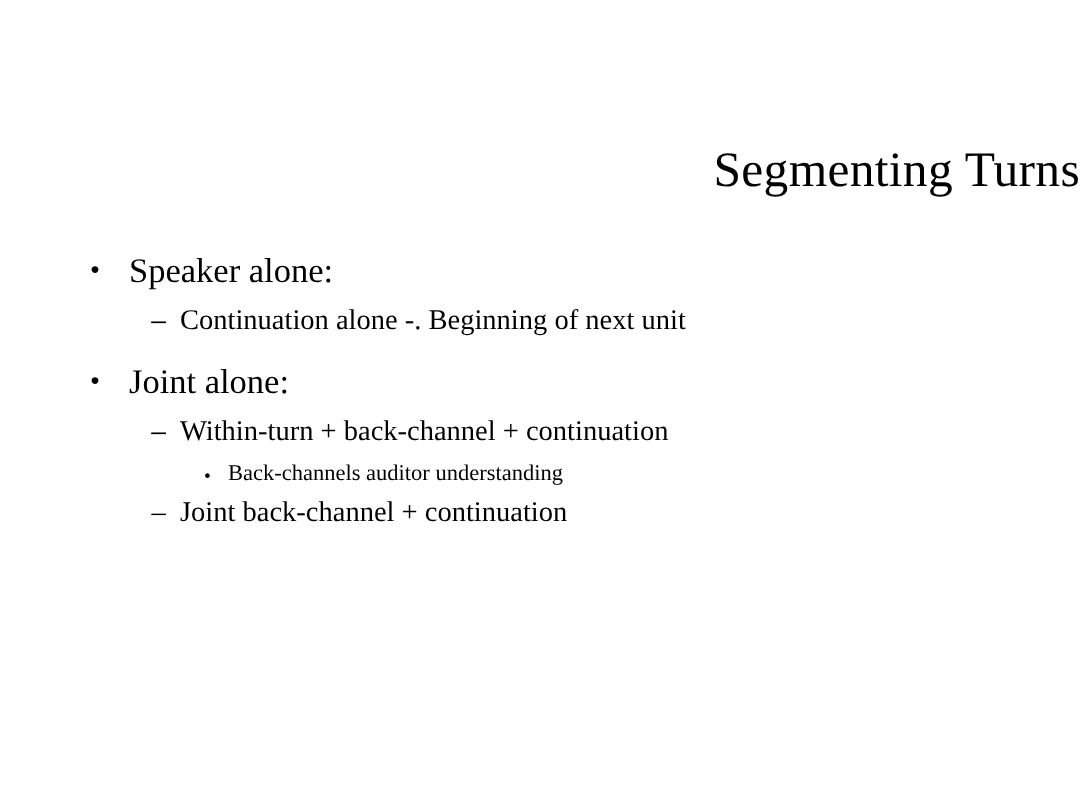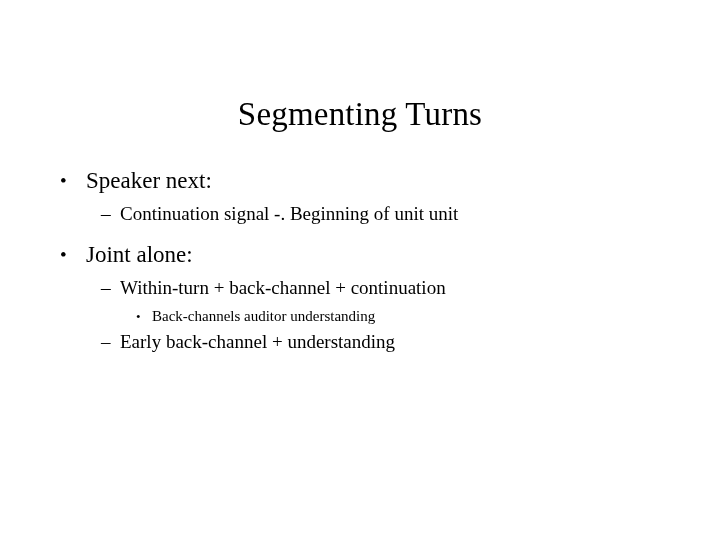--- a/index.html
+++ b/index.html
@@ -22,21 +22,21 @@
     height: 540px;
     background: #ffffff;
   }
 
   
   .slide-title {
     position: absolute;
     left: 0;
     top: 72px;
     width: 720px;
-    text-align: center;
+    text-align: right;
     font-size: 33px;
     line-height: 40px;
     font-weight: normal;
     letter-spacing: 0.2px;
     white-space: nowrap;
   }
 
   
   .slide-body {
     position: absolute;
@@ -120,30 +120,30 @@
 
 <div class="slide">
 
   <h1 class="slide-title">Segmenting Turns</h1>
 
   <div class="slide-body">
     <ul class="outline-list">
 
       <li class="outline-item lvl1">
         <span class="bullet-marker">•</span>
-        <span class="item-text">Speaker next:</span>
+        <span class="item-text">Speaker alone:</span>
       </li>
 
       <li class="outline-item lvl2">
         <span class="bullet-marker">–</span>
       </li>
 
       <li class="outline-item lvl2">
         <span class="bullet-marker">–</span>
-        <span class="item-text">Continuation signal -. Beginning of unit unit</span>
+        <span class="item-text">Continuation alone -. Beginning of next unit</span>
       </li>
 
       <li class="outline-item lvl1 group-gap">
         <span class="bullet-marker">•</span>
         <span class="item-text">Joint alone:</span>
       </li>
 
       <li class="outline-item lvl2">
         <span class="bullet-marker">–</span>
       </li>
@@ -153,19 +153,19 @@
         <span class="item-text">Within-turn + back-channel + continuation</span>
       </li>
 
       <li class="outline-item lvl3">
         <span class="bullet-marker">•</span>
         <span class="item-text">Back-channels auditor understanding</span>
       </li>
 
       <li class="outline-item lvl2 tight">
         <span class="bullet-marker">–</span>
-        <span class="item-text">Early back-channel + understanding</span>
+        <span class="item-text">Joint back-channel + continuation</span>
       </li>
 
     </ul>
   </div>
 
 </div>
 
 </body></html>

